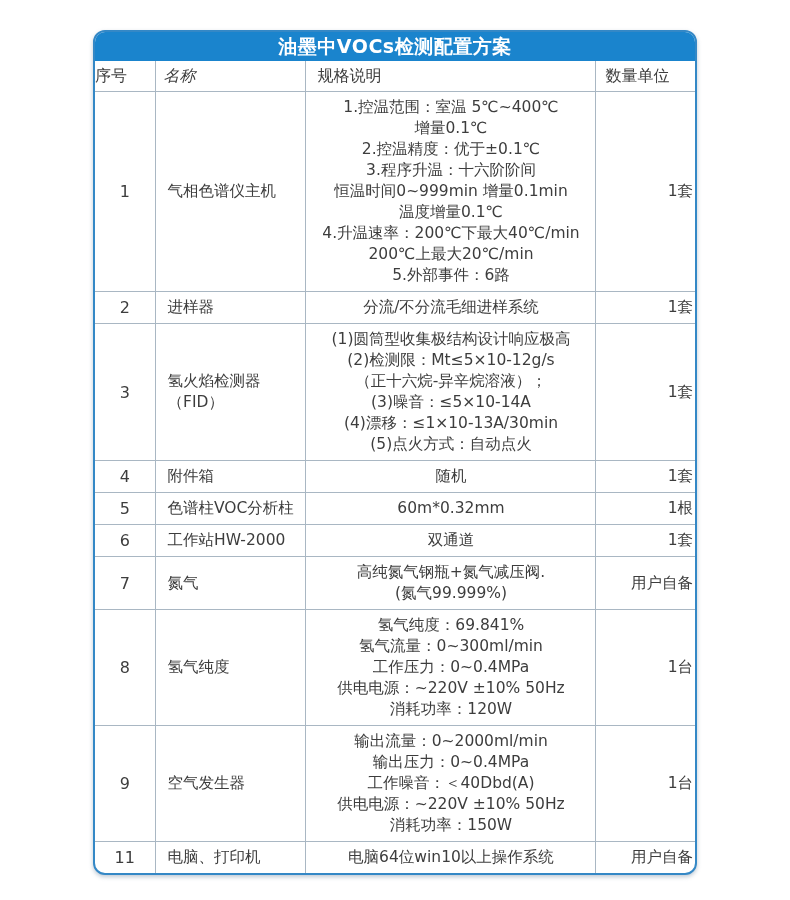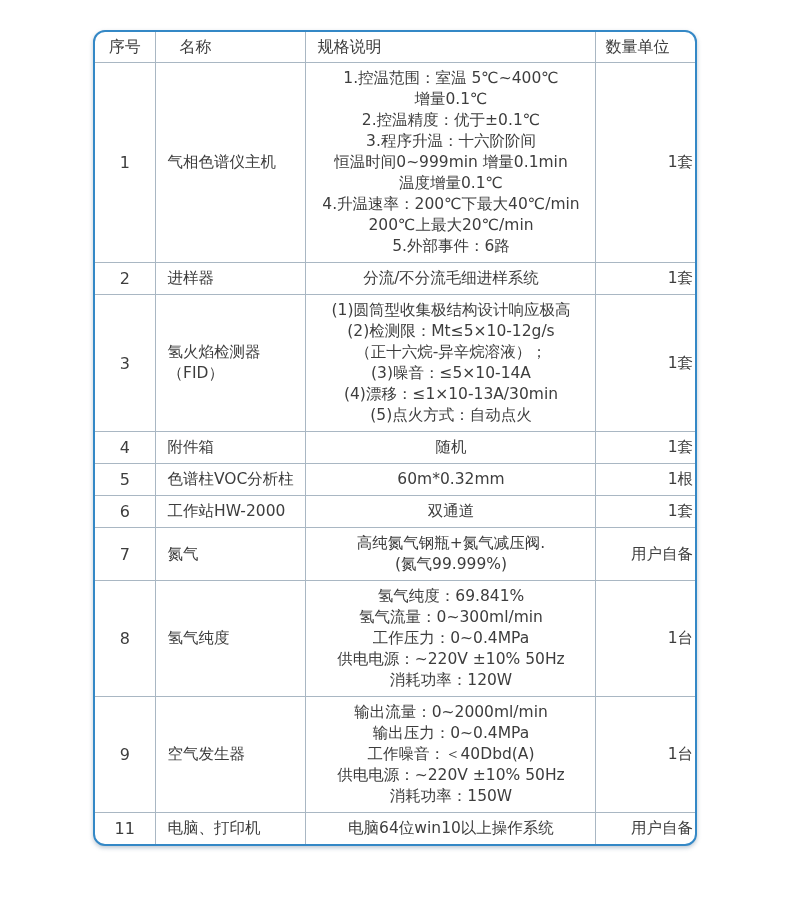--- a/index.html
+++ b/index.html
@@ -32,36 +32,37 @@
   
   .spec-table tr > *:first-child { border-left:0; }
   .spec-table tr > *:last-child  { border-right:0; }
   .spec-table thead th { border-top:0; }
   .spec-table tbody tr:last-child td { border-bottom:0; }
 
   .spec-table th {
     font-weight:400; font-size:16px; height:30px;
     text-align:left; padding:0;
   }
-  th.h-no  { text-align:center; }
-  th.h-name { padding-left:24px; }
+  th.h-no  { text-align:left; }
+  th.h-name { padding-left:8px;font-style:italic; }
   th.h-spec { padding-left:12px;margin-top:36px; }
   th.h-qty  { padding-left:10px; }
 
   td.c-no   { text-align:center; font-size:16px; }
   td.c-name { padding:4px 3px 4px 12px; font-size:15.5px; }
   td.c-spec { padding:5px 6px 5px 8px; font-size:15.5px; line-height:21px;text-align:center; }
   td.c-qty  { padding:4px 2px 4px 12px; font-size:15.5px;text-align:right; }
   td.c-no, td.c-name, td.c-qty { line-height:21px; }
   tbody tr { height:31px; }
 </style>
 </head>
 <body>
 
 <div class="card">
+  <div class="card-title">油墨中VOCs检测配置方案</div>
   <table class="spec-table">
     <colgroup>
       <col style="width:60px">
       <col style="width:150px">
       <col style="width:290px">
       <col style="width:100px">
     </colgroup>
     <thead>
       <tr>
         <th class="h-no">序号</th>

